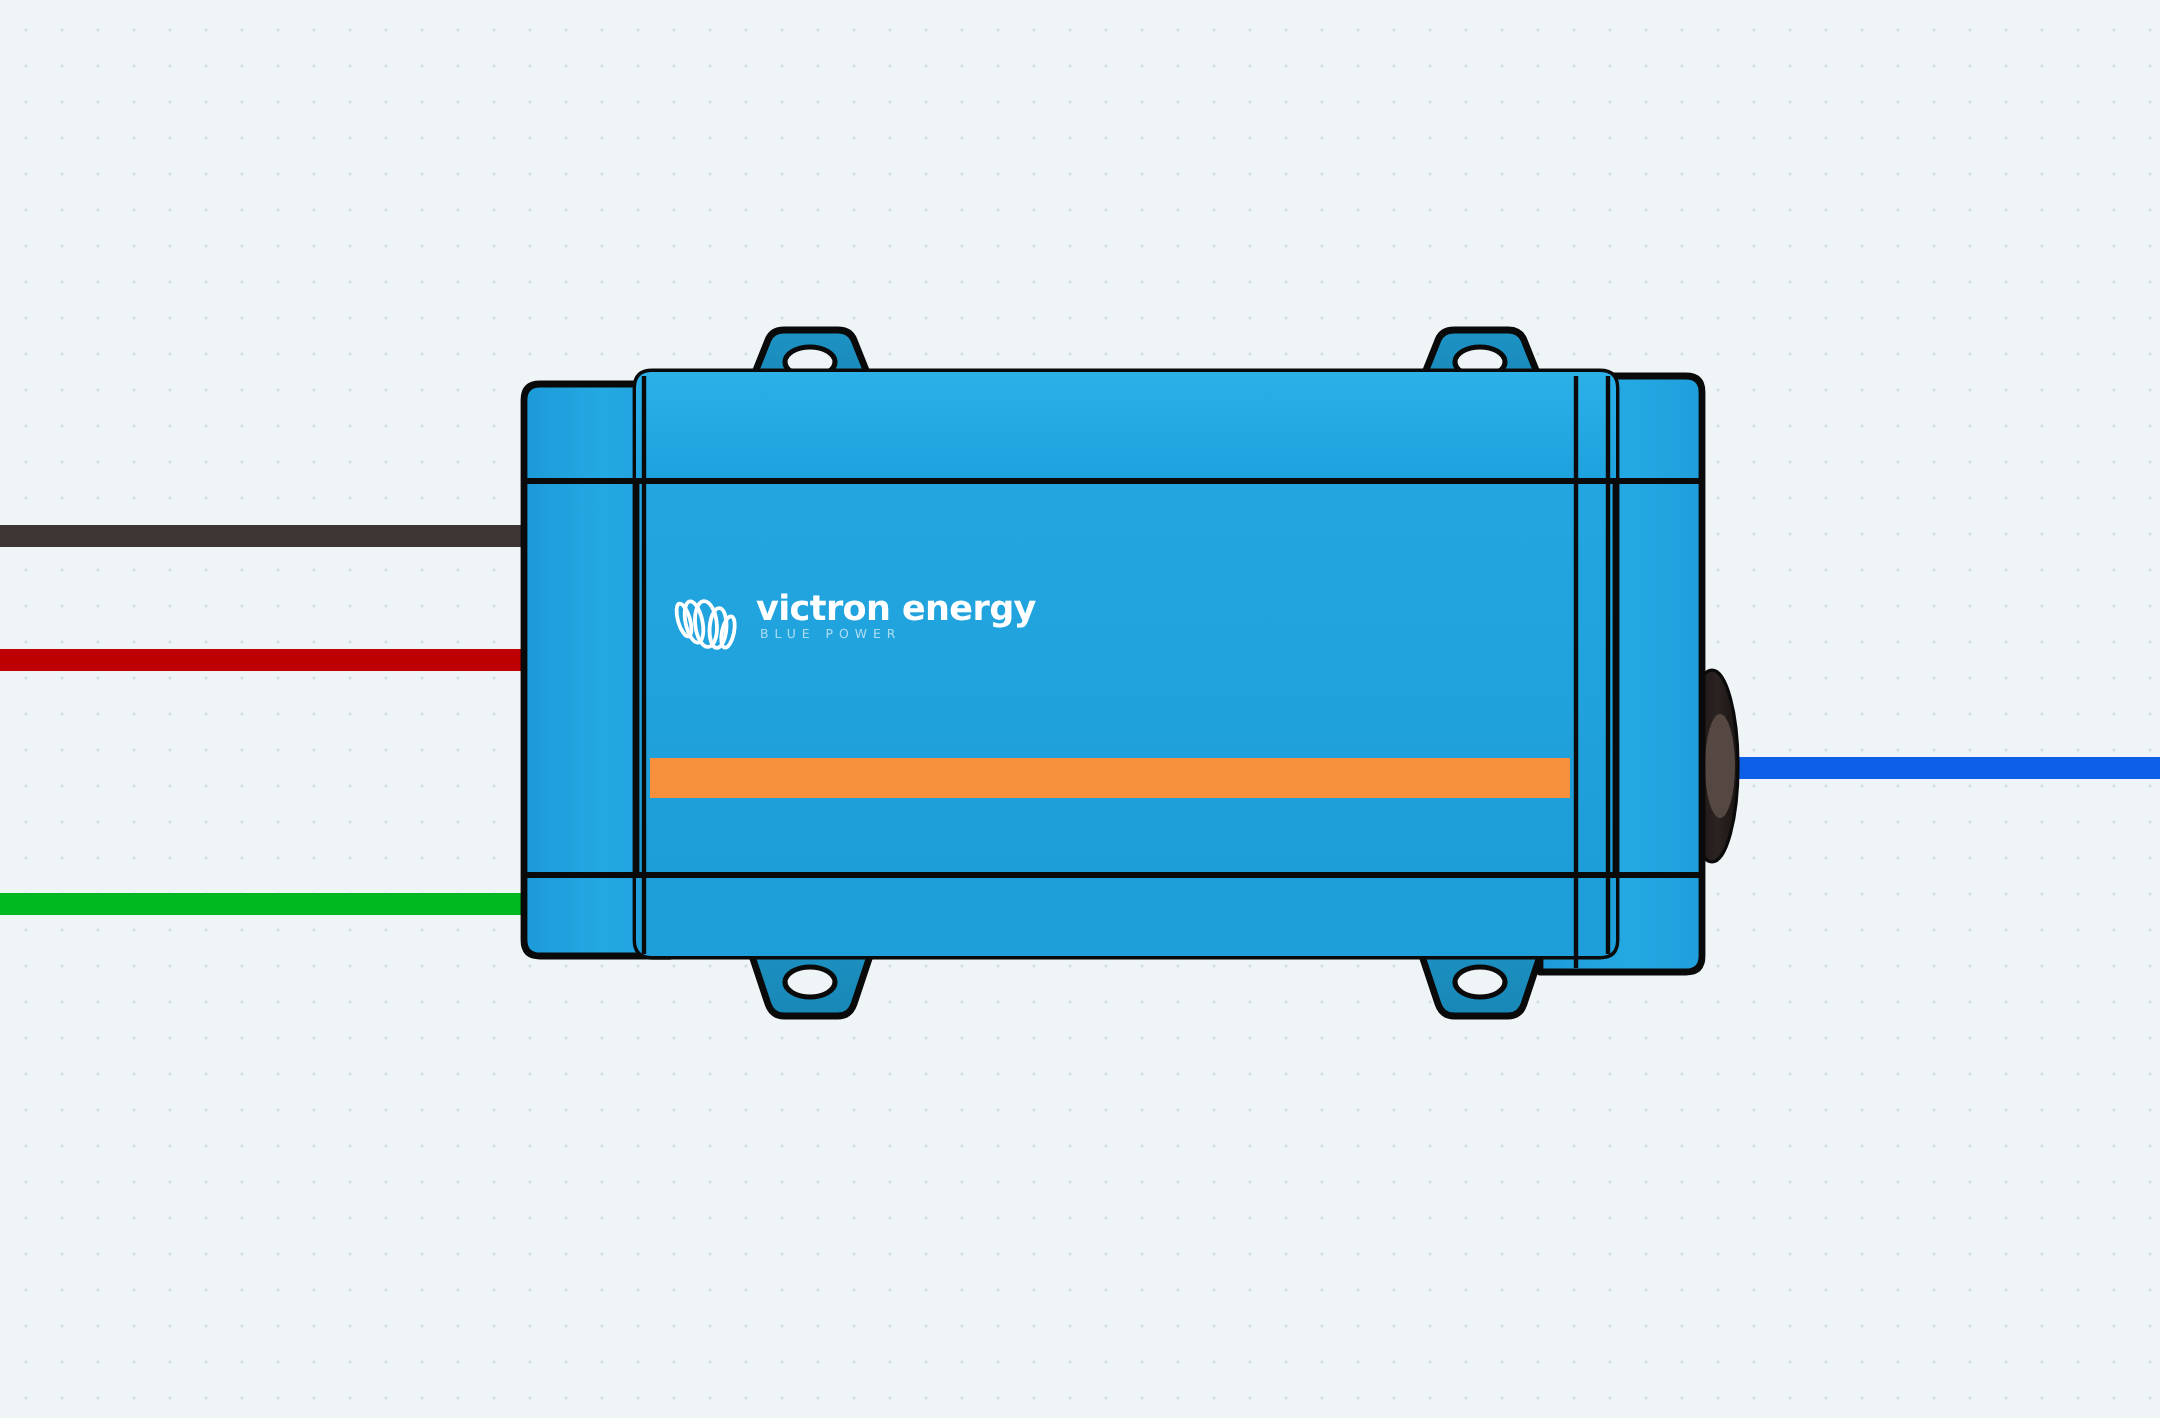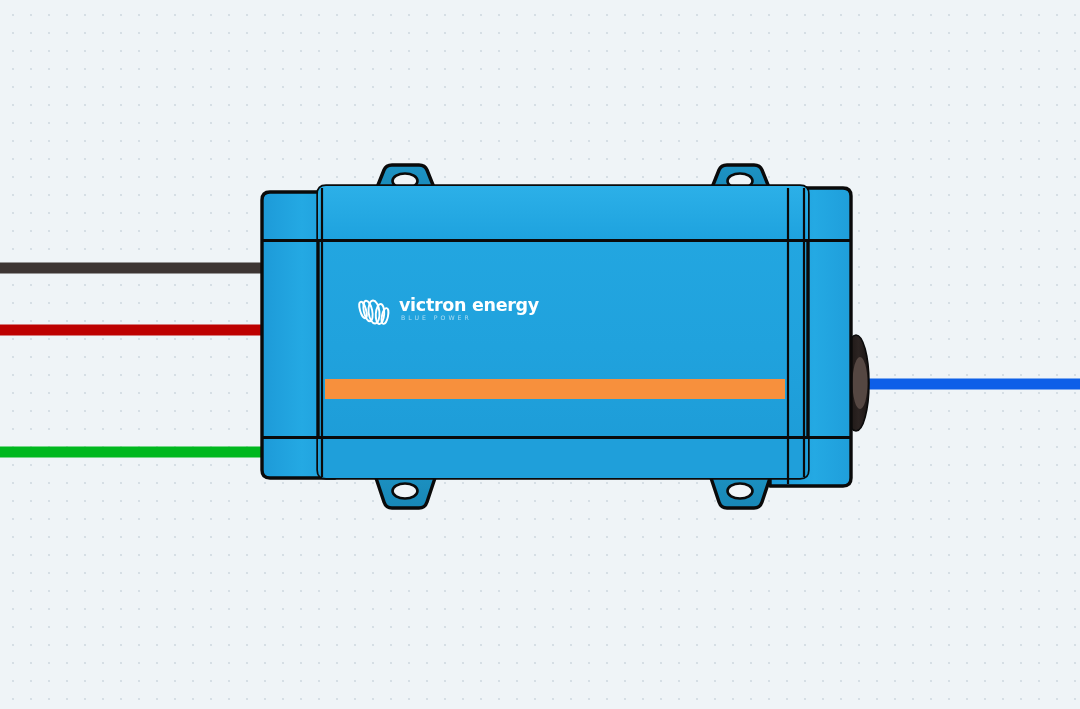--- a/index.html
+++ b/index.html
@@ -24,21 +24,21 @@
     background-position: 4px 6px;
   }
   #scene {
     position: absolute;
     inset: 0;
     width: 1080px;
     height: 709px;
   }
   .logo-wrap {
     position: absolute;
-    left: 354px;
+    left: 333px;
     top: 294px;
     width: 160px;
     height: 38px;
     pointer-events: none;
   }
   .logo-text {
     position: absolute;
     left: 45px;
     top: 1px;
     font-family: "DejaVu Sans", sans-serif;

